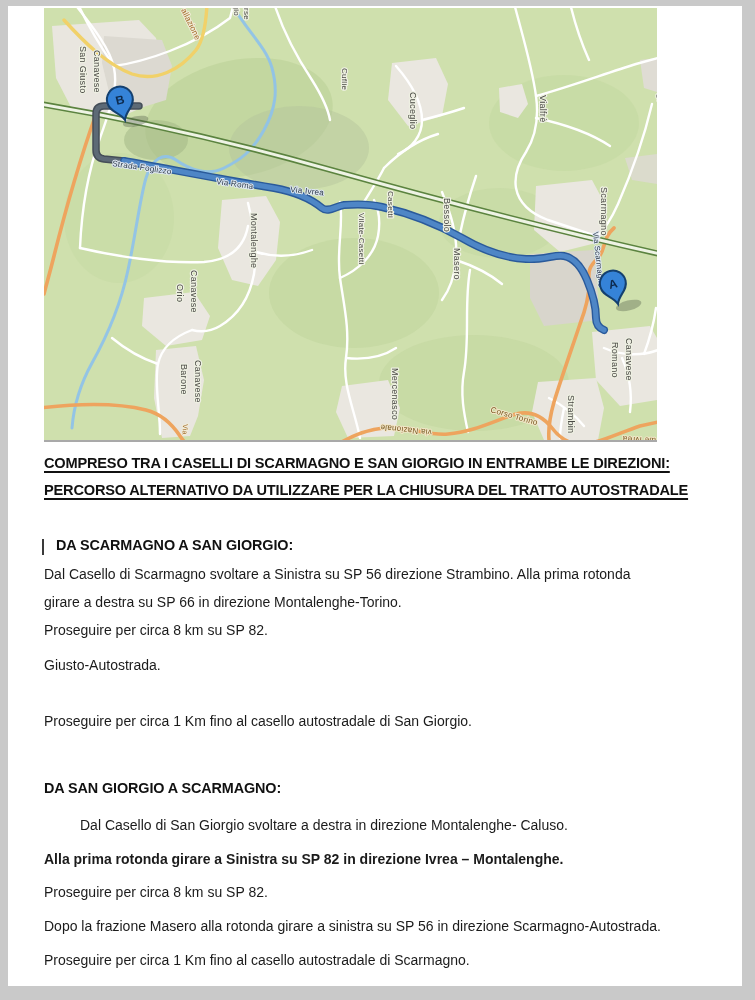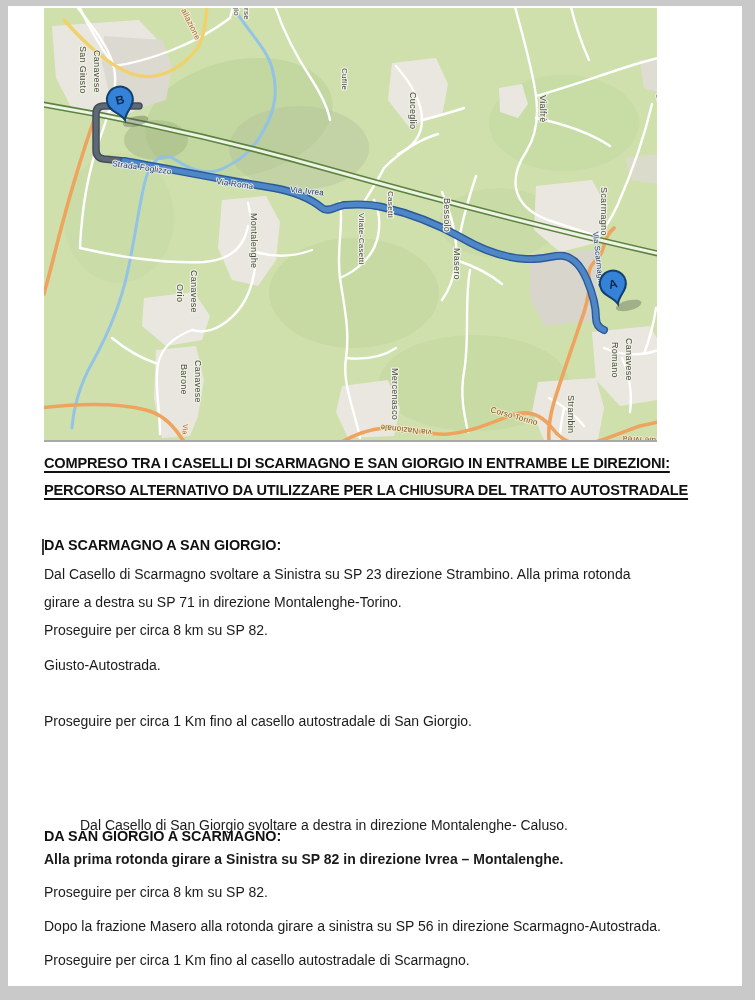--- a/index.html
+++ b/index.html
@@ -213,40 +213,40 @@
     </svg>
   </div>
 
   <div class="h1 doc-text">
     <span>COMPRESO TRA I CASELLI DI SCARMAGNO E SAN GIORGIO IN ENTRAMBE LE DIREZIONI:</span>
     <span>PERCORSO ALTERNATIVO DA UTILIZZARE PER LA CHIUSURA DEL TRATTO AUTOSTRADALE</span>
   </div>
 
   <div class="cursor"></div>
 
-  <div class="sec-head doc-text" style="top:537px;">DA SCARMAGNO A SAN GIORGIO:</div>
+  <div class="sec-head doc-text" style="top:537px;padding-left:12px;">DA SCARMAGNO A SAN GIORGIO:</div>
 
   <div class="para doc-text" style="top:560px;">
-    <span>Dal Casello di Scarmagno svoltare a Sinistra su SP 23 direzione Strambino. Alla prima rotonda</span>
-    <span>girare a destra su SP 71 in direzione Montalenghe-Torino.</span>
+    <span>Dal Casello di Scarmagno svoltare a Sinistra su SP 56 direzione Strambino. Alla prima rotonda</span>
+    <span>girare a destra su SP 66 in direzione Montalenghe-Torino.</span>
   </div>
 
   <div class="para doc-text" style="top:616px;">
     <span>Proseguire per circa 8 km su SP 82.</span>
   </div>
 
   <div class="para doc-text" style="top:651px;">
     <span>Giusto-Autostrada.</span>
   </div>
 
   <div class="para doc-text" style="top:707px;">
     <span>Proseguire per circa 1 Km fino al casello autostradale di San Giorgio.</span>
   </div>
 
-  <div class="sec-head doc-text" style="top:780px;margin-top:48px;">DA SAN GIORGIO A SCARMAGNO:</div>
+  <div class="sec-head doc-text" style="top:780px;">DA SAN GIORGIO A SCARMAGNO:</div>
 
   <div class="para doc-text" style="top:811px;margin-left:36px;">
     <span>Dal Casello di San Giorgio svoltare a destra in direzione Montalenghe- Caluso.</span>
   </div>
 
   <div class="para doc-text" style="top:845px;font-weight:bold;">
     <span>Alla prima rotonda girare a Sinistra su SP 82 in direzione Ivrea – Montalenghe.</span>
   </div>
 
   <div class="para doc-text" style="top:878px;">

